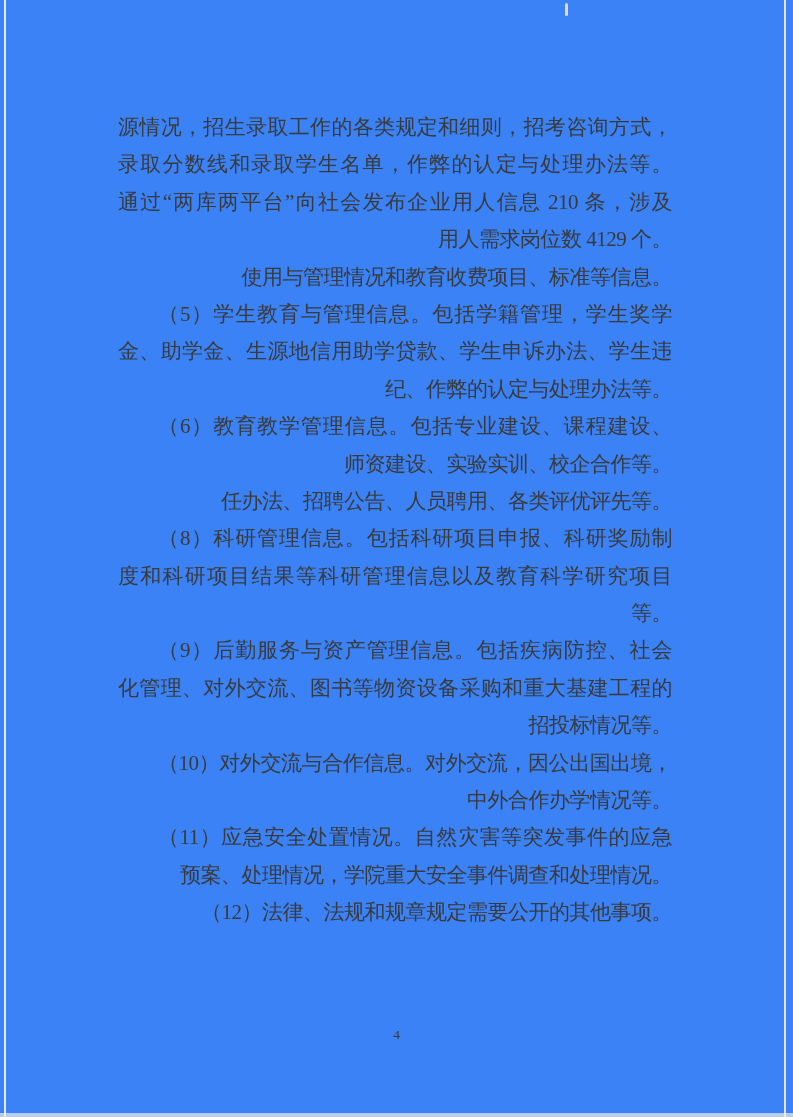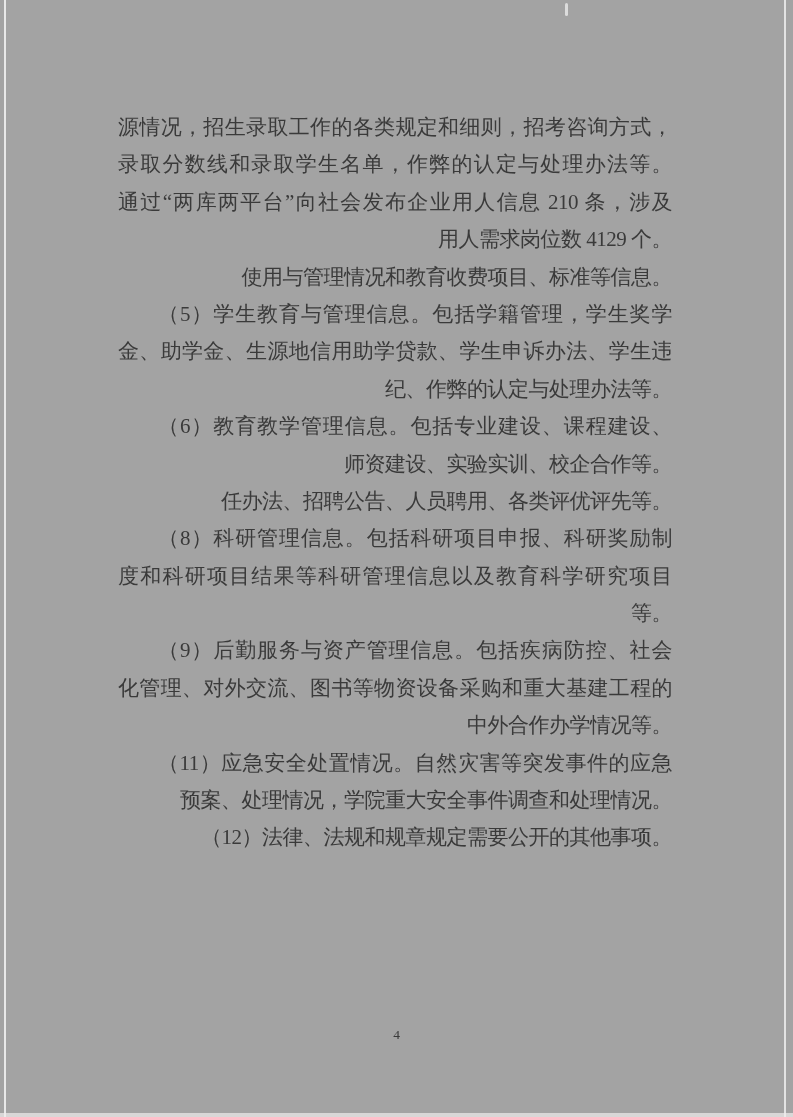--- a/index.html
+++ b/index.html
@@ -10,21 +10,21 @@
     width: 793px;
     height: 1117px;
     position: relative;
     overflow: hidden;
     background: #ffffff;
     font-family: "Liberation Serif", "DejaVu Serif", serif;
   }
   .page {
     position: absolute;
     inset: 0;
-    background: #a3a3a3;
+    background: #3b82f6;
   }
   
   .scan-line {
     position: absolute;
     top: 0;
     bottom: 0;
     width: 2px;
   }
   .scan-line.left  { left: 4px; }
   .scan-line.right { left: 784px; }
@@ -100,20 +100,22 @@
       <div class="line fill">金、助学金、生源地信用助学贷款、学生申诉办法、学生违</div>
       <div class="line">纪、作弊的认定与处理办法等。</div>
       <div class="line indent fill">（6）教育教学管理信息。包括专业建设、课程建设、</div>
       <div class="line">师资建设、实验实训、校企合作等。</div>
       <div class="line">任办法、招聘公告、人员聘用、各类评优评先等。</div>
       <div class="line indent fill">（8）科研管理信息。包括科研项目申报、科研奖励制</div>
       <div class="line fill">度和科研项目结果等科研管理信息以及教育科学研究项目</div>
       <div class="line">等。</div>
       <div class="line indent fill">（9）后勤服务与资产管理信息。包括疾病防控、社会</div>
       <div class="line fill">化管理、对外交流、图书等物资设备采购和重大基建工程的</div>
+      <div class="line">招投标情况等。</div>
+      <div class="line indent fill">（10）对外交流与合作信息。对外交流，因公出国出境，</div>
       <div class="line">中外合作办学情况等。</div>
       <div class="line indent fill">（11）应急安全处置情况。自然灾害等突发事件的应急</div>
       <div class="line">预案、处理情况，学院重大安全事件调查和处理情况。</div>
       <div class="line indent">（12）法律、法规和规章规定需要公开的其他事项。</div>
     </div>
 
   <div class="footer" style="color: rgb(58, 58, 58);">
     <span>4</span>
   </div>
 

